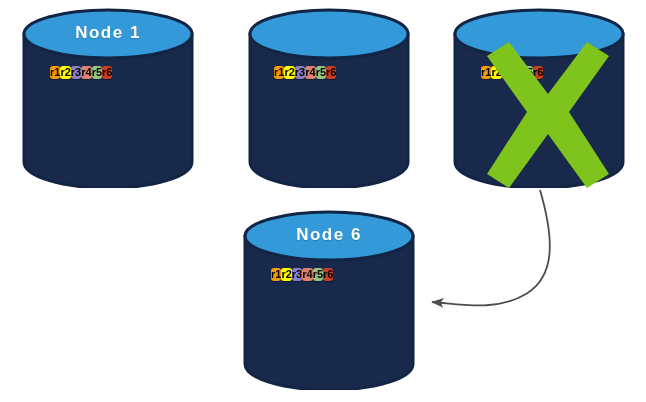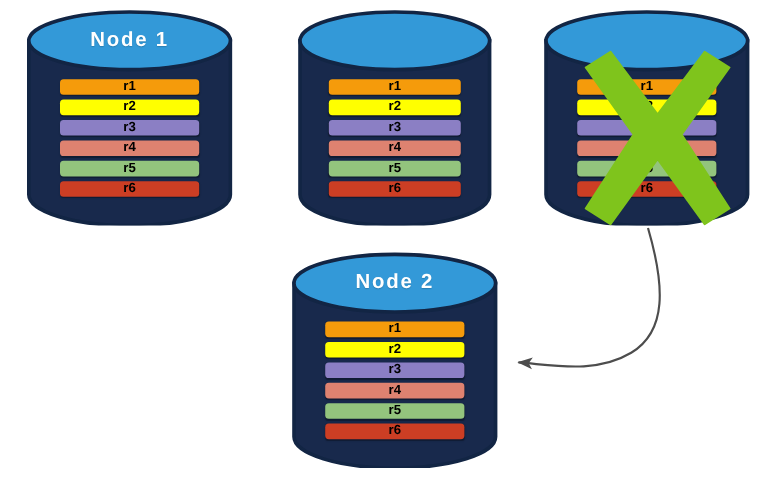--- a/index.html
+++ b/index.html
@@ -47,21 +47,20 @@
     text-shadow: 0 1px 1px rgba(0,0,0,.18);
     pointer-events: none;
     white-space: nowrap;
   }
   .rows {
     position: absolute;
     left: 0;
     width: 100%;
     box-sizing: border-box;
     display: flex;
-    flex-direction: column;
   }
   .row {
     position: relative;
     border-radius: 3px;
     text-align: center;
     color: #000000;
     font-weight: bold;
     font-size: 11px;
     line-height: 13px;
     height: 13px;
@@ -139,21 +138,21 @@
 
   <svg class="x-overlay" style="left:487px; top:42px; width:122px; height:146px;" viewBox="0 0 122 146">
     <polygon points="0,14 22,0 61,52 100,0 122,14 82,70 122,132 100,146 61,92 22,146 0,132 40,70" fill="#7fc41c"></polygon>
   </svg>
 
   <div class="node" style="left:243px; top:210px; width:172px; height:180px;">
     <svg class="node-body" viewBox="0 0 172 180" preserveAspectRatio="none">
       <path d="M2,26 L2,154 A84,26 0 0 0 170,154 L170,26 Z" fill="#18294c" stroke="#122544" stroke-width="3"></path>
       <ellipse cx="86" cy="26" rx="84" ry="24" fill="#3399d8" stroke="#122544" stroke-width="3"></ellipse>
     </svg>
-    <div class="node-top-label" style="top:15px;">Node 2</div>
+    <div class="node-top-label" style="top:15px;">Node 6</div>
     <div class="rows" style="left:28px; width:116px; top:58px;">
       <div class="row" style="background:#f59b0b;">r1</div>
       <div class="row" style="background:#ffff00;">r2</div>
       <div class="row" style="background:#8b7fc4;">r3</div>
       <div class="row" style="background:#de8270;">r4</div>
       <div class="row" style="background:#93c47d;">r5</div>
       <div class="row" style="background:#cc3e24;">r6</div>
     </div>
   </div>
 

